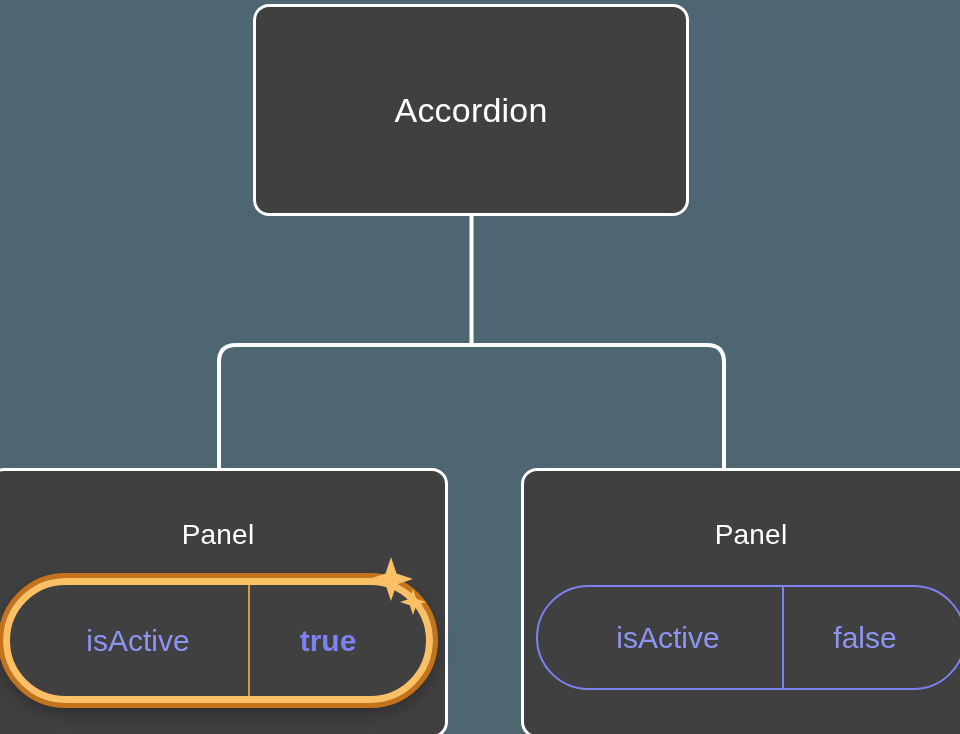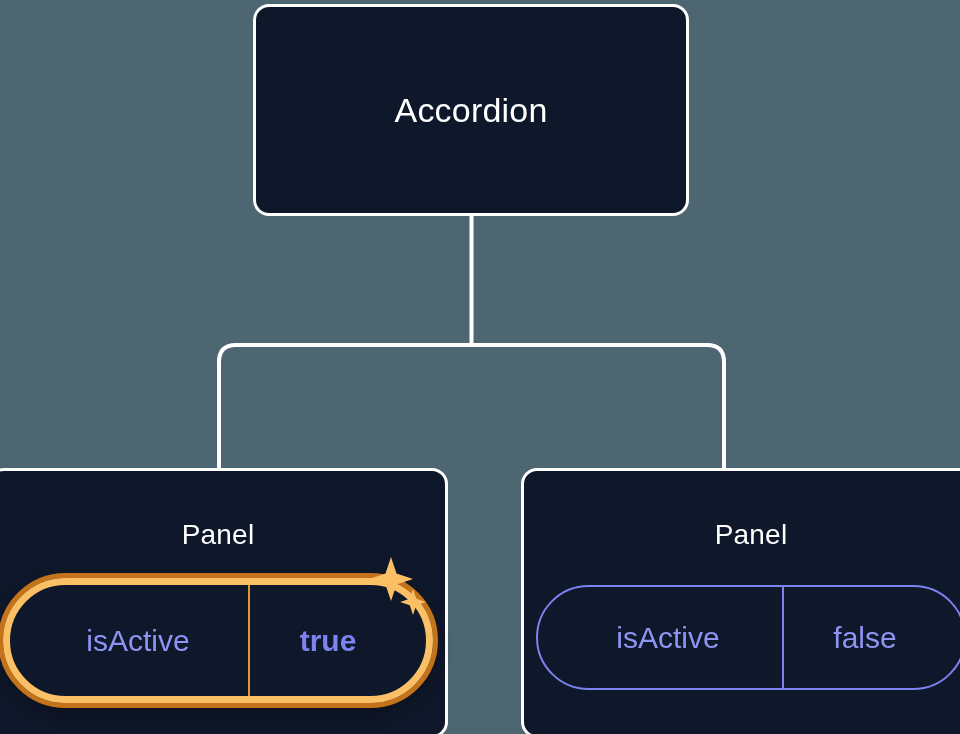--- a/index.html
+++ b/index.html
@@ -25,21 +25,21 @@
     left: 0;
     top: 0;
     width: 960px;
     height: 734px;
     pointer-events: none;
   }
 
   
   .node {
     position: absolute;
-    background: #0f172a;
+    background: #404040;
     border: 3px solid #ffffff;
     border-radius: 16px;
     box-sizing: border-box;
   }
   .node-root {
     left: 253px;
     top: 4px;
     width: 436px;
     height: 212px;
     display: flex;

